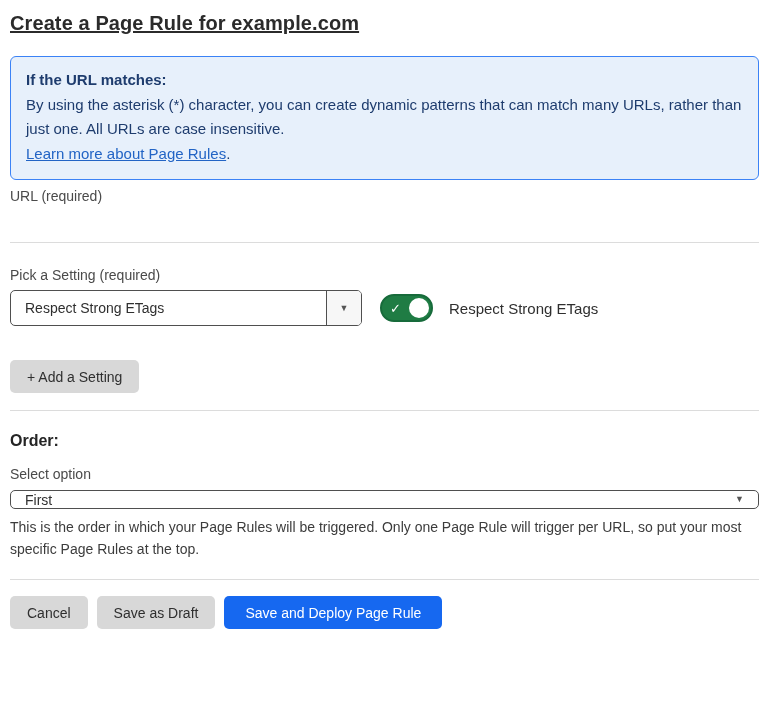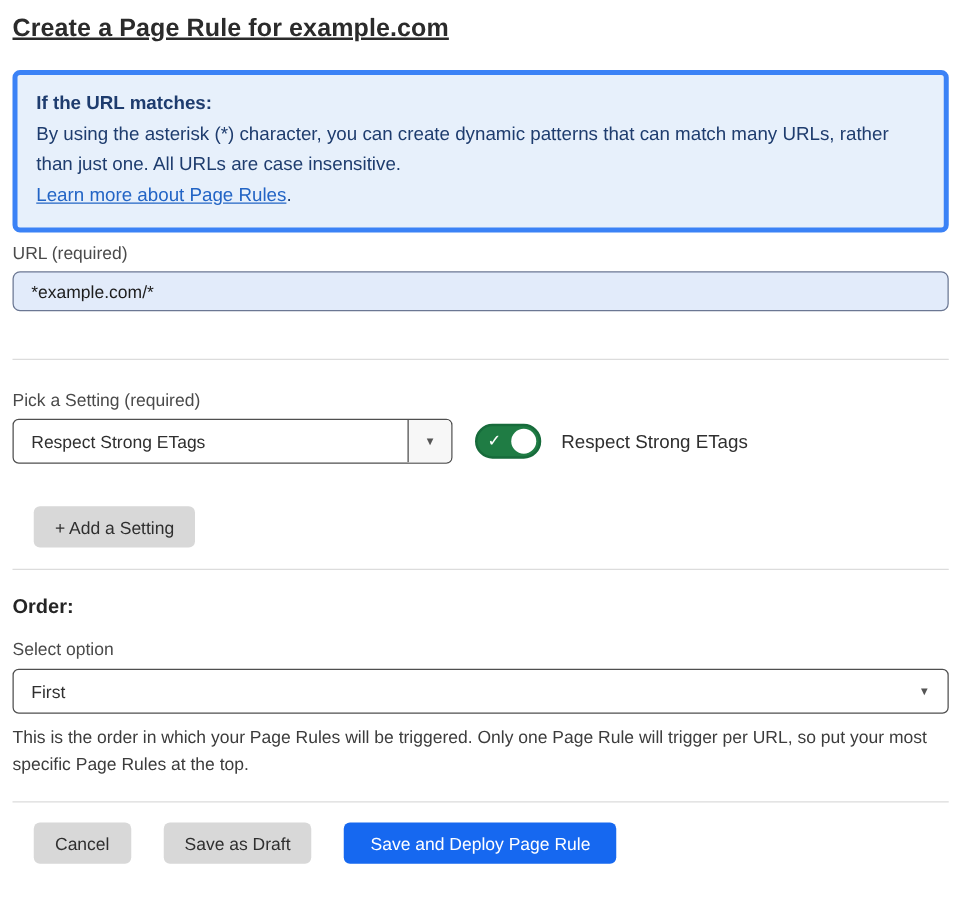--- a/index.html
+++ b/index.html
@@ -18,21 +18,21 @@
   .page-title {
     font-size: 20px;
     font-weight: 700;
     color: #2b2b2b;
     letter-spacing: 0.1px;
     text-decoration: underline;
   }
   .info-box {
     margin-top: 21px;
     background: #e7f0fb;
-    border: 4px solid #3b82f6;
+    border: 1px solid #3b82f6;
     border-radius: 6px;
     padding: 11px 15px 13px 15px;
     color: #1e3c6e;
     font-size: 15px;
     line-height: 24.5px;
   }
   .info-heading { font-weight: 700; }
   .info-link { color: #2264c5; text-decoration: underline; cursor: pointer; }
   .info-link-suffix { color: #1e3c6e; }
   .field-label {
@@ -143,37 +143,36 @@
     color: #2f2f2f;
   }
   .btn {
     border: none;
     border-radius: 5px;
     font-size: 14px;
     font-family: "Liberation Sans", sans-serif;
     cursor: pointer;
     height: 33px;
     padding: 0 17px;
-    margin-left: 17px;
   }
   .btn-gray {
     background: #d8d8d8;
     color: #2f2f2f;
   }
   .btn-blue {
     background: #1668f0;
     color: #ffffff;
     padding: 0 21px;
   }
   .add-setting-btn { margin-top: 34px; }
   .order-label { margin-top: 16px; }
   .order-select {
     margin-top: 8px;
     width: 100%;
-    height: 36px;
+    height: 19px;
     background: #ffffff;
     border: 1px solid #4f4f4f;
     border-radius: 5px;
     display: flex;
     align-items: center;
     justify-content: space-between;
     padding: 0 14px;
     cursor: pointer;
   }
   .order-select .select-text {
@@ -199,21 +198,20 @@
 
   <h1 class="page-title">Create a Page Rule for example.com</h1>
 
   <div class="info-box">
     <div class="info-heading">If the URL matches:</div>
     <div class="info-body">By using the asterisk (*) character, you can create dynamic patterns that can match many URLs, rather than just one. All URLs are case insensitive.</div>
     <div class="info-link-line"><a href="#" class="info-link">Learn more about Page Rules</a><span class="info-link-suffix">.</span></div>
   </div>
 
   <label class="field-label url-label">URL (required)</label>
-  <input type="text" class="url-input" value="*example.com/*" style="">
 
   <hr class="divider divider-1">
 
 
   <label class="field-label pick-label">Pick a Setting (required)</label>
 
   <div class="setting-row">
     <div class="setting-select">
       <span class="select-text">Respect Strong ETags</span>
       <span class="select-caret-box">

